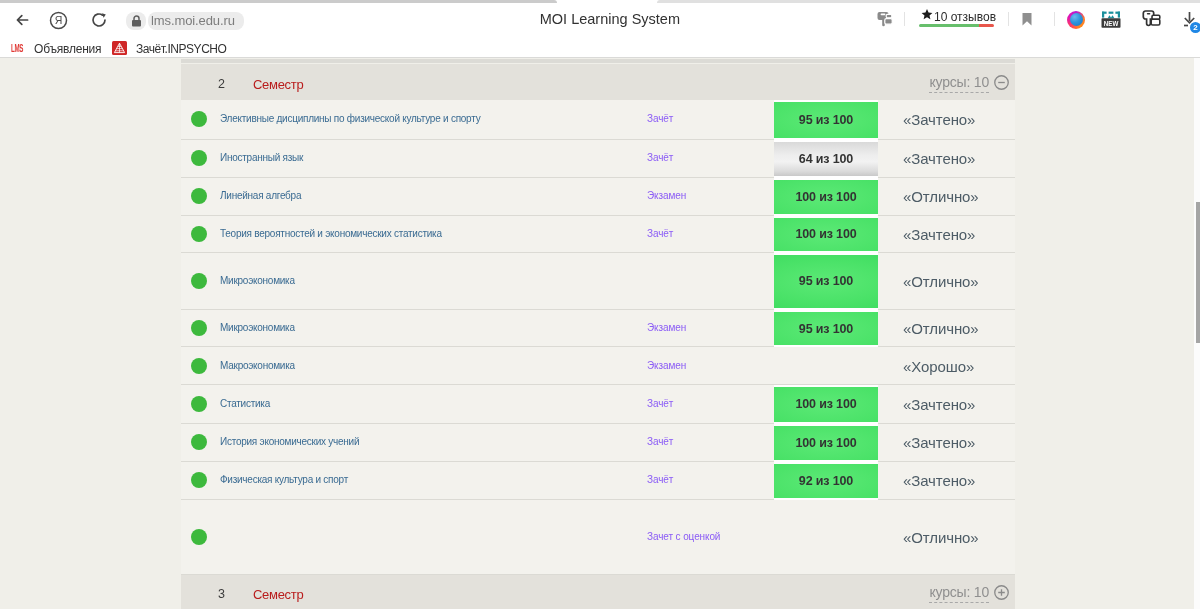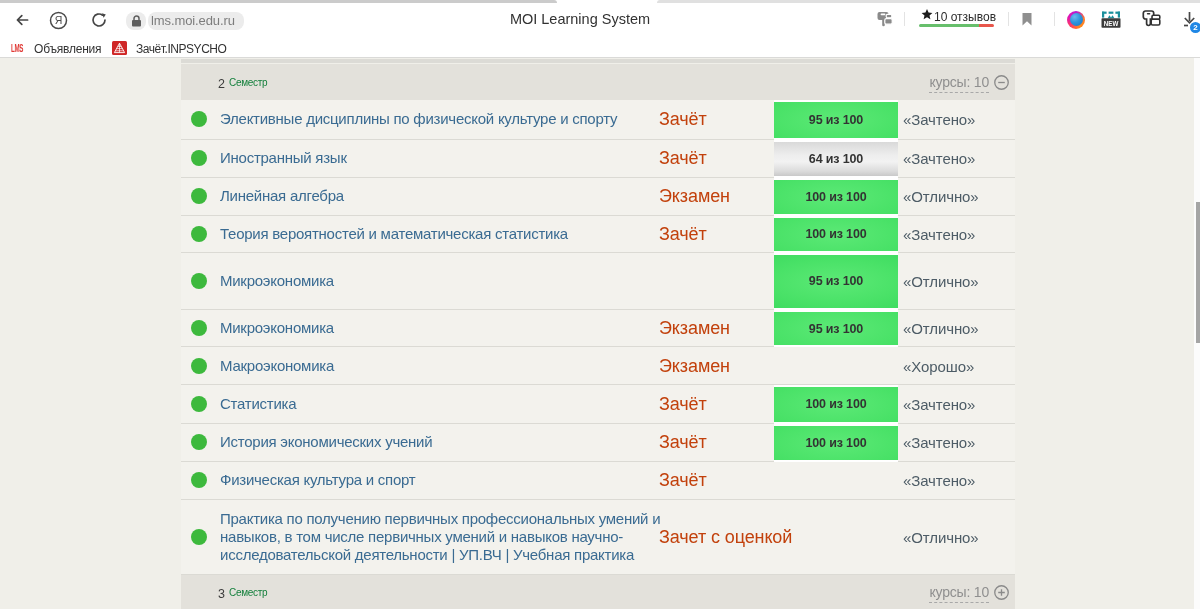--- a/index.html
+++ b/index.html
@@ -4,34 +4,34 @@
 *{margin:0;padding:0;box-sizing:border-box}
 html,body{width:1200px;height:609px;overflow:hidden}
 body{font-family:"Liberation Sans",sans-serif;background:#f0efe9;position:relative}
 .abs{position:absolute}
 
 #chrome{position:absolute;left:0;top:0;width:1200px;height:57px;background:#fff}
 #tabstrip{position:absolute;left:0;top:0;width:1200px;height:3px}
 #chromeborder{position:absolute;left:0;top:57px;width:1200px;height:1px;background:#dadad8}
 .pill{position:absolute;top:12px;height:18px;background:#ececec;border-radius:8px}
 #urltext{position:absolute;left:151px;top:12px;height:36px;line-height:18px;font-size:13px;letter-spacing:-0.1px;color:#7d7d7d}
-#title{position:absolute;left:480px;top:11px;width:200px;text-align:center;font-size:14.5px;color:#323232}
+#title{position:absolute;left:480px;top:11px;width:200px;text-align:right;font-size:14.5px;color:#323232}
 .bmtext{position:absolute;top:8.5px;height:13px;line-height:13px;font-size:12px;letter-spacing:-0.2px;color:#333}
 
 #strip{position:absolute;left:181px;top:59px;width:834px;height:4px;background:#dcdbd6}
 .band{position:absolute;left:181px;width:834px;background:#e3e1db}
 .bandnum{position:absolute;left:37px;font-size:12.5px;color:#3c3c3c}
-.bandname{position:absolute;left:48px;font-size:10px;letter-spacing:-0.3px;color:#15803d}
+.bandname{position:absolute;left:72px;font-size:13px;letter-spacing:-0.3px;color:#b91c1c}
 .kursy{position:absolute;font-size:14px;letter-spacing:-0.2px;color:#8f8f8f;border-bottom:1px dashed #a8a8a8;padding-bottom:2px}
 .row{position:absolute;left:181px;width:834px;border-bottom:1px solid #dbdad4}
 .bullet{position:absolute;left:9.6px;width:16px;height:16px;border-radius:50%;background:#3db93d;top:50%;margin-top:-8px}
-.cname{position:absolute;left:39px;top:50%;transform:translateY(-50%);font-size:15px;letter-spacing:-0.25px;color:#3a6b92;line-height:18px}
-.ctype{position:absolute;left:478px;top:50%;transform:translateY(-50%);font-size:18px;letter-spacing:-0.1px;color:#c2410c;line-height:18.5px}
+.cname{position:absolute;left:39px;top:50%;transform:translateY(-50%);font-size:10px;letter-spacing:-0.25px;color:#3a6b92;line-height:18px}
+.ctype{position:absolute;left:466px;top:50%;transform:translateY(-50%);font-size:10px;letter-spacing:-0.1px;color:#8b5cf6;line-height:18.5px}
 .cgrade{position:absolute;left:722px;top:50%;transform:translateY(-50%);font-size:15px;letter-spacing:-0.1px;color:#4d5c66}
-.score{position:absolute;left:593px;top:0;width:124px;height:calc(100% + 1px);border:solid #fff;border-width:2px 0;display:flex;align-items:center;justify-content:center;font-size:12.5px;font-weight:bold;letter-spacing:-0.15px;color:#333}
+.score{position:absolute;left:593px;top:0;width:104px;height:calc(100% + 1px);border:solid #fff;border-width:2px 0;display:flex;align-items:center;justify-content:center;font-size:12.5px;font-weight:bold;letter-spacing:-0.15px;color:#333}
 .sgreen{background:radial-gradient(ellipse 125px 42px at 50% 50%,#5ce976 0%,#4ae268 50%,#38d85c 100%)}
 .sgray{background:linear-gradient(180deg,#d9d9d9 0%,#eeeeee 40%,#f2f2f2 58%,#dcdcdc 85%,#c9c9c9 100%)}
 .syellow{background:linear-gradient(180deg,#eeda0a 0%,#f8e947 45%,#f8e94b 60%,#eeda08 88%,#e7d100 100%)}
 
 #sbtrack{position:absolute;right:0;top:58px;width:6px;height:551px;background:#fcfcfc}
 #sbthumb{position:absolute;left:1196px;top:202px;width:4px;height:141px;background:#a5a5a5}
 .sep{position:absolute;top:12px;width:1px;height:14px;background:#e3e3e3}
 </style></head>
 <body>
 
@@ -162,21 +162,21 @@
 </div>
 <div class="row" style="top:177.5px;height:38px">
   <div class="bullet"></div>
   <div class="cname">Линейная алгебра</div>
   <div class="ctype">Экзамен</div>
   <div class="score sgreen">100 из 100</div>
   <div class="cgrade">«Отлично»</div>
 </div>
 <div class="row" style="top:215.5px;height:37px">
   <div class="bullet"></div>
-  <div class="cname">Теория вероятностей и математическая статистика</div>
+  <div class="cname">Теория вероятностей и экономических статистика</div>
   <div class="ctype">Зачёт</div>
   <div class="score sgreen">100 из 100</div>
   <div class="cgrade">«Зачтено»</div>
 </div>
 <div class="row" style="top:252.5px;height:57.5px">
   <div class="bullet"></div>
   <div class="cname">Микроэкономика</div>
   <div class="score sgreen">95 из 100</div>
   <div class="cgrade">«Отлично»</div>
 </div>
@@ -204,25 +204,25 @@
   <div class="bullet"></div>
   <div class="cname">История экономических учений</div>
   <div class="ctype">Зачёт</div>
   <div class="score sgreen">100 из 100</div>
   <div class="cgrade">«Зачтено»</div>
 </div>
 <div class="row" style="top:461.5px;height:38.5px">
   <div class="bullet"></div>
   <div class="cname">Физическая культура и спорт</div>
   <div class="ctype">Зачёт</div>
+  <div class="score sgreen">92 из 100</div>
   <div class="cgrade">«Зачтено»</div>
 </div>
 <div class="row" style="top:500px;height:75px">
   <div class="bullet"></div>
-  <div class="cname">Практика по получению первичных профессиональных умений и<br>навыков, в том числе первичных умений и навыков научно-<br>исследовательской деятельности | УП.ВЧ | Учебная практика</div>
   <div class="ctype">Зачет с оценкой</div>
   <div class="cgrade">«Отлично»</div>
 </div>
 <div class="band" style="top:575px;height:34px">
   <div class="bandnum" style="top:11.5px">3</div>
   <div class="bandname" style="top:11.5px">Семестр</div>
   <div class="kursy" style="right:26px;top:9px">курсы: 10</div>
   <svg class="abs" style="right:6.5px;top:10px" width="15" height="15" viewBox="0 0 16 16">
     <circle cx="8" cy="8" r="7.2" stroke="#8a8a8a" stroke-width="1.4" fill="none"></circle>
     <path d="M4.5 8 H11.5 M8 4.5 V11.5" stroke="#8a8a8a" stroke-width="1.4"></path>

